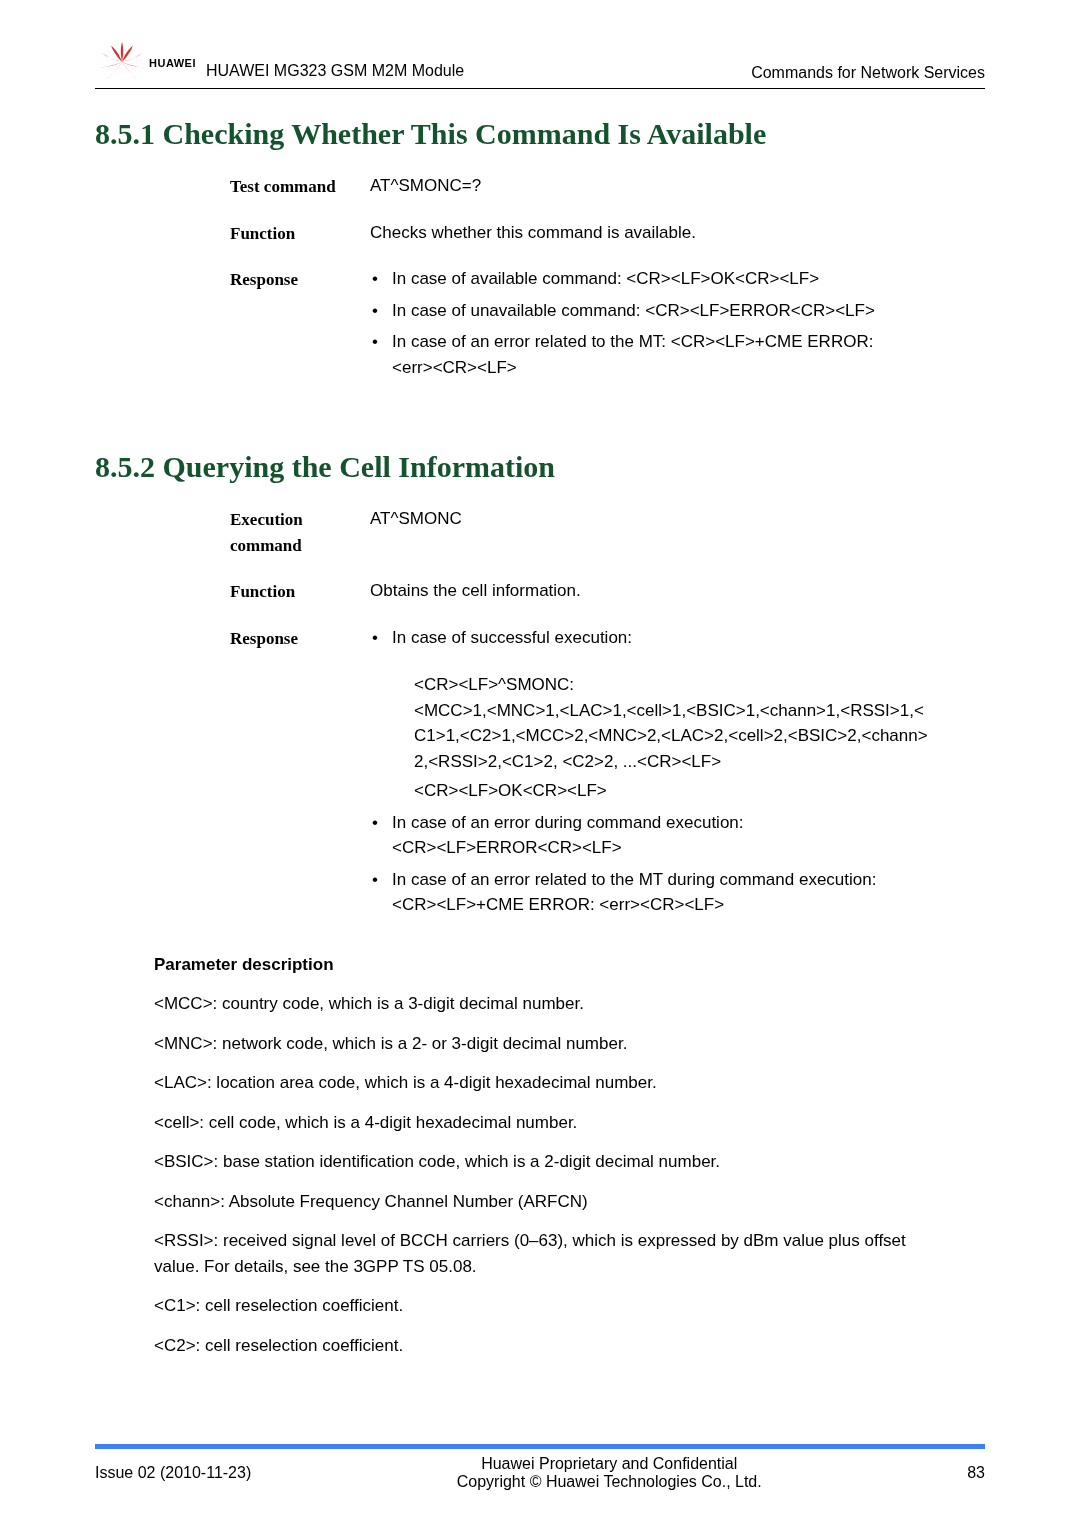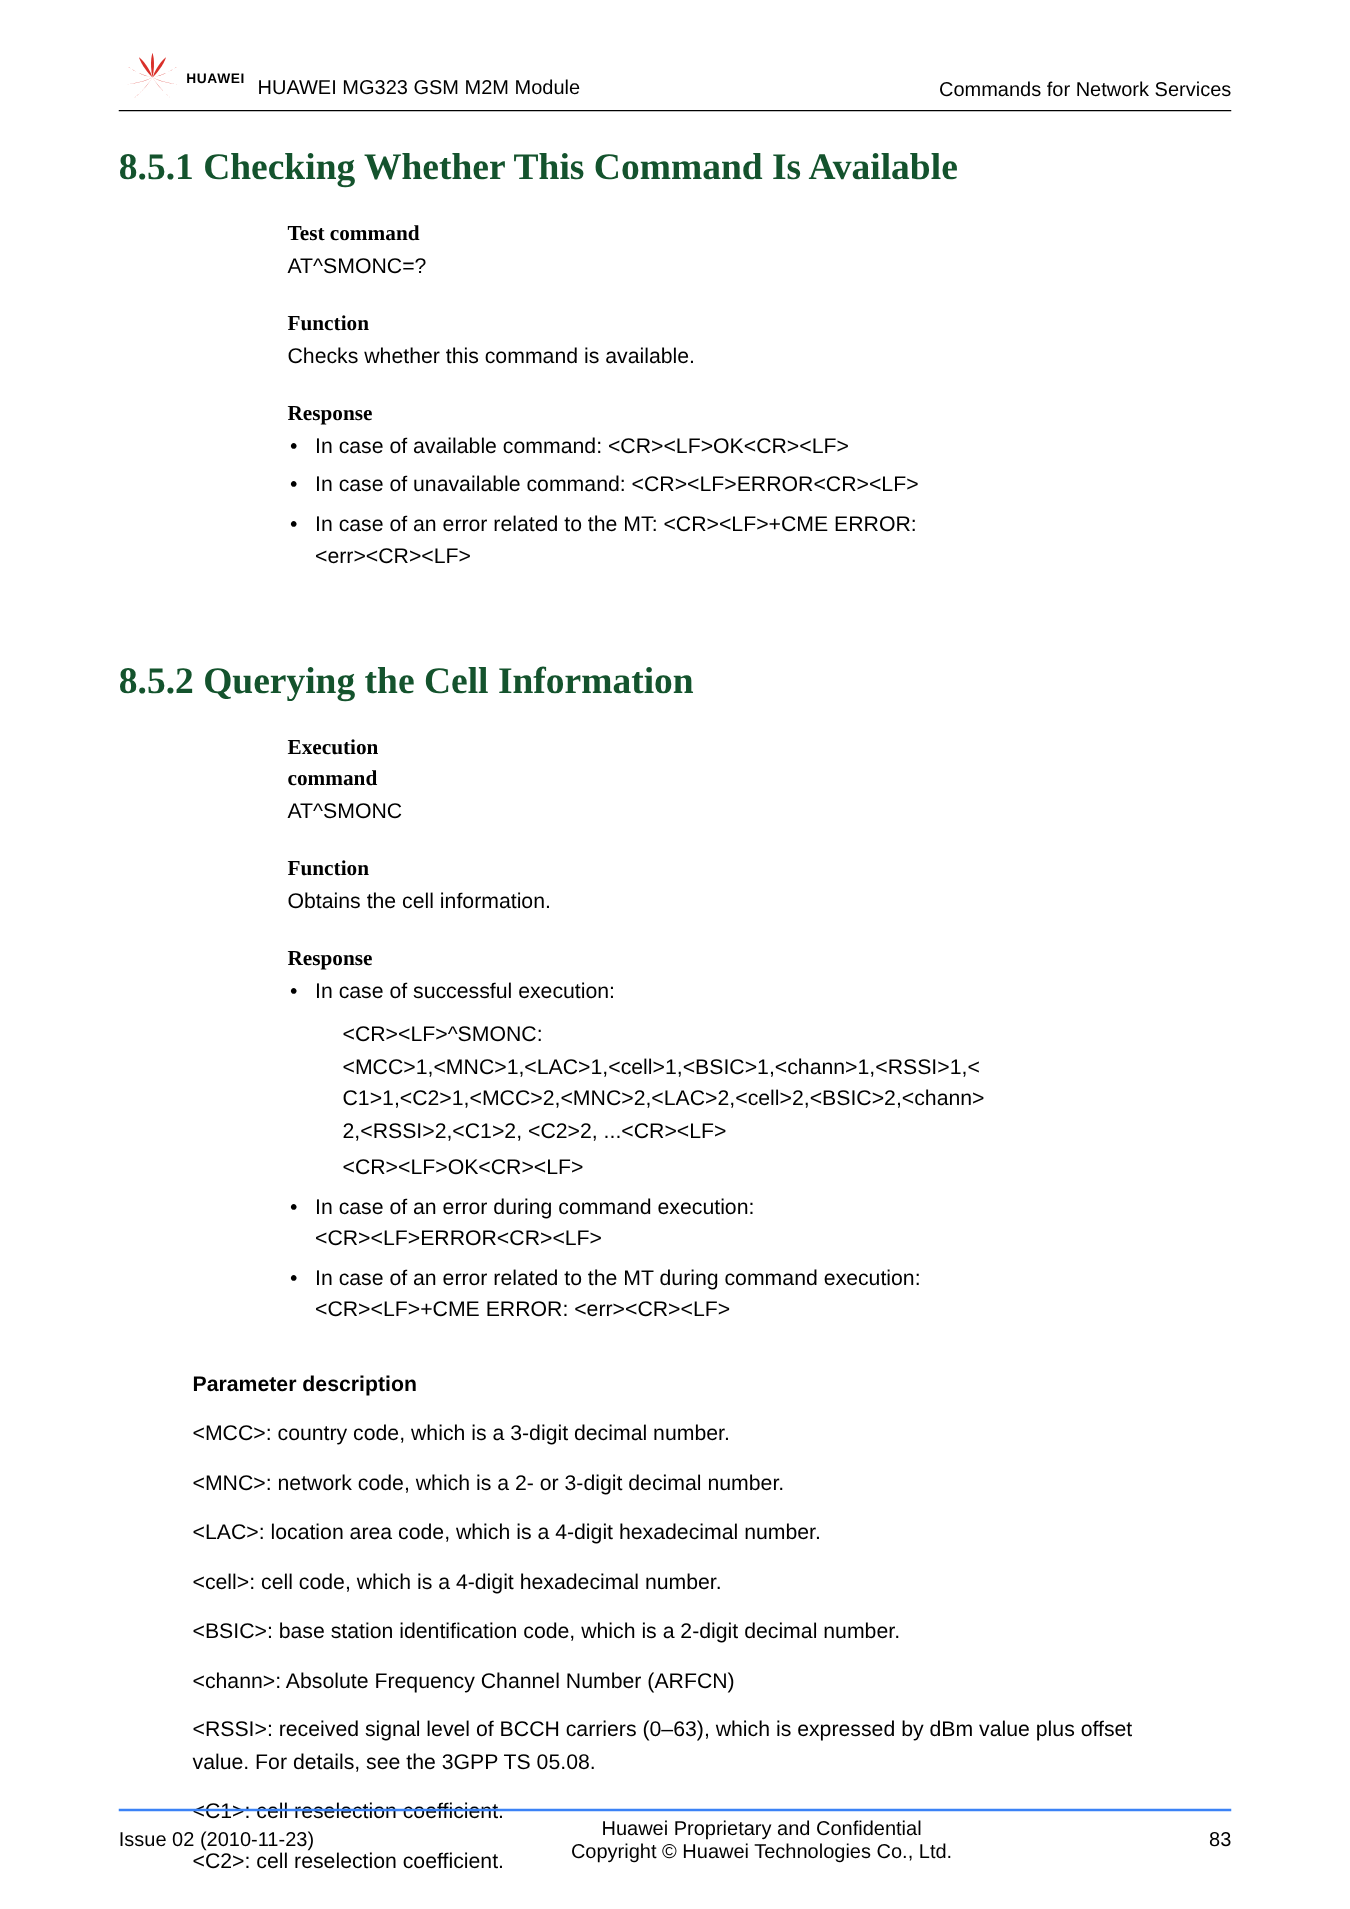--- a/index.html
+++ b/index.html
@@ -67,21 +67,20 @@
   }
   .def-block {
     margin-left: 135px;
     margin-right: 40px;
   }
   .def-row {
     display: flex;
     margin-bottom: 20px;
     font-size: 17px;
     line-height: 1.5;
-    flex-direction: column;
   }
   .def-row .label {
     width: 140px;
     flex-shrink: 0;
     font-family: "Book Antiqua", Palatino, "Palatino Linotype", serif;
     font-weight: bold;
     font-size: 17px;
     padding-top: 1px;
   }
   .def-row .value {
@@ -122,21 +121,21 @@
     margin-bottom: 14px;
   }
   .param-section p {
     margin: 0 0 14px 0;
   }
   .footer {
     position: absolute;
     left: 95px;
     right: 95px;
     bottom: 36px;
-    border-top: 2px solid #3b82f6;
+    border-top: 5px solid #3b82f6;
     display: flex;
     justify-content: space-between;
     align-items: center;
     padding-top: 6px;
     font-size: 16px;
   }
   .footer .center {
     text-align: center;
     flex: 1;
   }
@@ -208,21 +207,21 @@
     <div class="def-row">
       <div class="label">Function</div>
       <div class="value">Obtains the cell information.</div>
     </div>
     <div class="def-row">
       <div class="label">Response</div>
       <div class="value">
         <ul class="bullet-list">
           <li>
             <span>In case of successful execution:</span>
-            <span class="sub-indent" style="margin-top:10px">&lt;CR&gt;&lt;LF&gt;^SMONC:</span>
+            <span class="sub-indent" style="margin-top:22px">&lt;CR&gt;&lt;LF&gt;^SMONC:</span>
             <span class="sub-indent">&lt;MCC&gt;1,&lt;MNC&gt;1,&lt;LAC&gt;1,&lt;cell&gt;1,&lt;BSIC&gt;1,&lt;chann&gt;1,&lt;RSSI&gt;1,&lt;</span>
             <span class="sub-indent">C1&gt;1,&lt;C2&gt;1,&lt;MCC&gt;2,&lt;MNC&gt;2,&lt;LAC&gt;2,&lt;cell&gt;2,&lt;BSIC&gt;2,&lt;chann&gt;</span>
             <span class="sub-indent">2,&lt;RSSI&gt;2,&lt;C1&gt;2, &lt;C2&gt;2, ...&lt;CR&gt;&lt;LF&gt;</span>
             <span class="sub-indent" style="margin-top:4px">&lt;CR&gt;&lt;LF&gt;OK&lt;CR&gt;&lt;LF&gt;</span>
           </li>
           <li style="margin-top:6px">
             <span>In case of an error during command execution:</span><br>
             <span>&lt;CR&gt;&lt;LF&gt;ERROR&lt;CR&gt;&lt;LF&gt;</span>
           </li>
           <li style="margin-top:6px">

